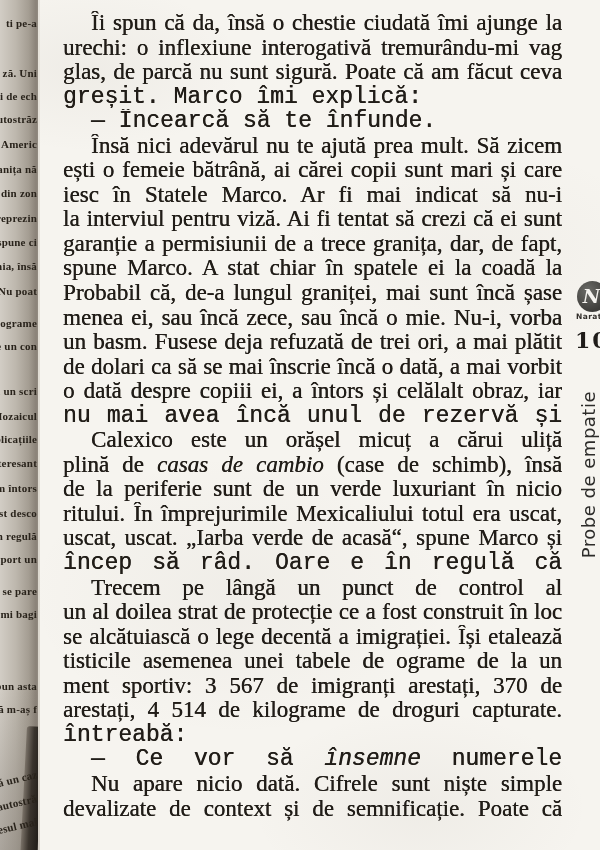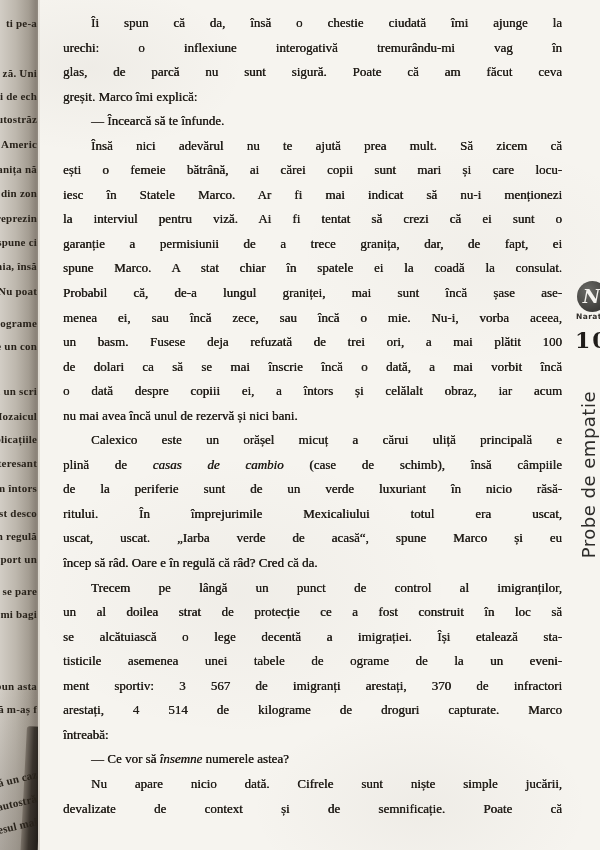--- a/index.html
+++ b/index.html
@@ -39,28 +39,28 @@
   }
   .frag{
     position:absolute;right:3px;white-space:nowrap;
     font:600 11px/12px "Liberation Serif",serif;color:#29231b;
     transform-origin:right center;letter-spacing:.2px;
   }
 
   
   #main-text{
     position:absolute;left:63px;top:11px;width:499px;
-    font-size:13px;color:#211d18;
+    font-size:23px;color:#211d18;
     text-shadow:.35px 0 0 #211d18;
   }
   .line{
     height:24.55px;line-height:24.55px;overflow:hidden;
     text-align:justify;text-align-last:justify;
   }
-  .line.last{text-align-last:left;}
+  .line.last{text-align-last:left;font-family:Liberation Mono, monospace;}
   .line.ind{text-indent:28px;}
   .it{font-style:italic;}
 
   
   #logo-circle{
     position:absolute;left:577px;top:281px;width:31px;height:31px;border-radius:50%;
     background:radial-gradient(circle at 35% 32%,#6c6c68,#3d3c39 70%);
     display:flex;align-items:center;justify-content:center;
   }
   #logo-circle .n{

